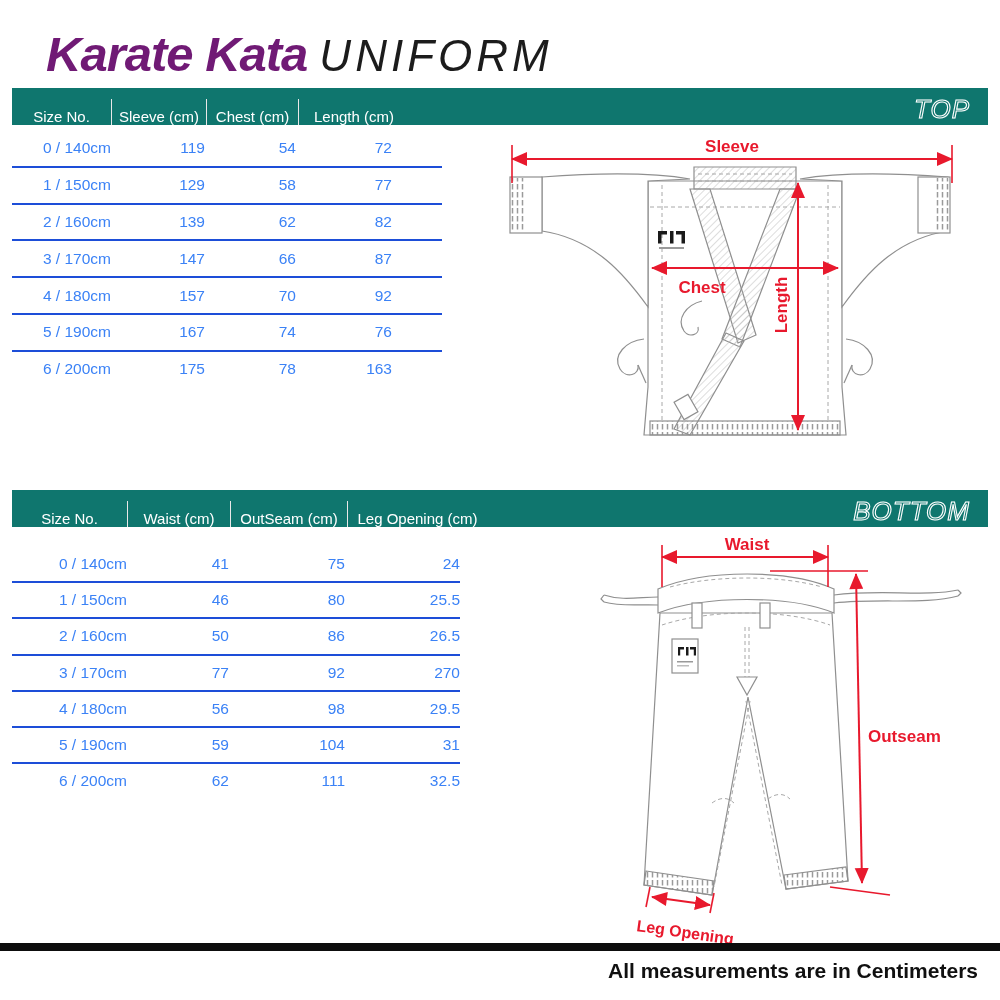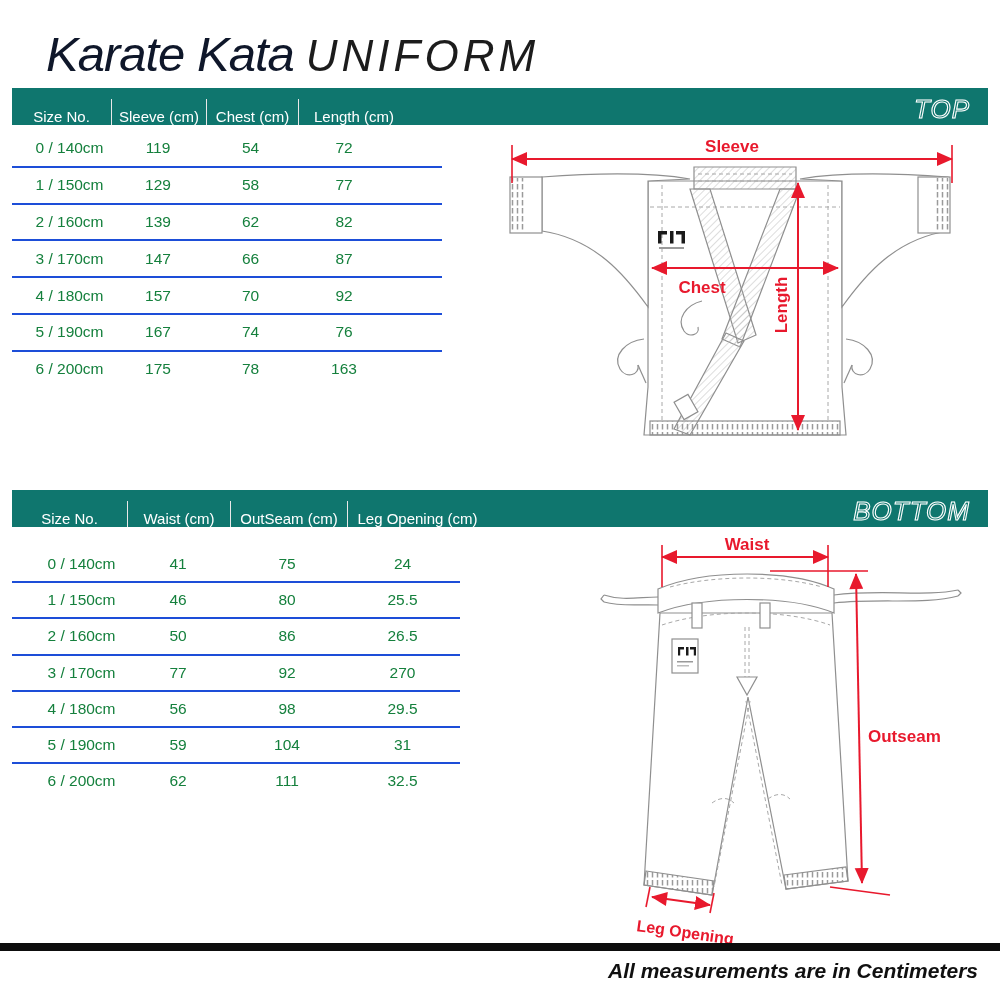--- a/index.html
+++ b/index.html
@@ -1,40 +1,40 @@
 <!DOCTYPE html>
 <html><head>
 <meta charset="utf-8">
 <style>
   html,body{margin:0;padding:0;background:#fff;}
   #page{position:relative;width:1000px;height:1000px;background:#fff;overflow:hidden;
         font-family:"Liberation Sans",sans-serif;}
 
   
   .title{position:absolute;left:46px;top:26px;display:flex;align-items:baseline;white-space:nowrap;}
-  .title-main{font-size:49px;font-weight:normal;font-style:italic;color:#0f172a;letter-spacing:-1px;}
+  .title-main{font-size:49px;font-weight:bold;font-style:italic;color:#701a75;letter-spacing:-1px;}
   .title-sub{font-size:44px;font-style:italic;font-weight:normal;color:#1c1c1c;
              letter-spacing:4px;margin-left:12px;}
 
   
   .bar{position:absolute;left:12px;width:976px;height:37px;background:#0f766e;
        display:flex;align-items:flex-end;color:#fff;}
   .bar .hcell{font-size:15px;color:#fff;text-align:center;}
   .vdiv{width:1px;height:26px;background:#e8e8e8;}
   .spacer{flex:1;}
   .tag{font-size:26px;font-style:italic;letter-spacing:1px;margin-right:18px;color:#fff;}
   @supports (-webkit-text-stroke: 1px #fff){
     .tag{color:rgba(0,0,0,0);-webkit-text-stroke:1.1px #fff;}
   }
 
   
   .rows{position:absolute;left:12px;}
   .row{display:flex;align-items:center;}
   .row:not(:first-child){border-top:2px solid #1d4ed8;}
-  .cell{font-size:15.5px;color:#15803d;text-align:center;box-sizing:border-box;}
+  .cell{font-size:15.5px;color:#3b82f6;text-align:right;box-sizing:border-box;}
 
   .t-rows{top:131px;width:430px;}
   .t-rows .row{height:34.8px;}
   .t-bar .h1,.t-rows .c1{width:99px;}
   .t-bar .h2,.t-rows .c2{width:94px;}
   .t-bar .h3,.t-rows .c3{width:91px;}
   .t-bar .h4{width:110px;}
   .t-rows .c4{width:110px;padding-right:14px;}
   .t-rows .c1{padding-left:16px;}
 
@@ -57,21 +57,21 @@
   .redl{stroke:#e8192d;stroke-width:2;fill:none;}
   .redt{stroke:#e8192d;stroke-width:1.6;fill:none;}
   .red-label{fill:#e8192d;font-family:"Liberation Sans",sans-serif;
              font-size:17px;font-weight:bold;}
   .red-label-s{fill:#e8192d;font-family:"Liberation Sans",sans-serif;
              font-size:16px;font-weight:bold;}
 
   
   .footer-bar{position:absolute;left:0;top:943px;width:1000px;height:8px;background:#0d0d0d;}
   .footer-note{position:absolute;right:22px;top:959px;font-size:21px;font-weight:bold;
-               font-style:italic;color:#101010;}
+               color:#101010;}
 </style>
 </head>
 <body>
 
 <div id="page">
 
   <div class="title">
     <span class="title-main">Karate Kata</span>
     <span class="title-sub">UNIFORM</span>
   </div>

